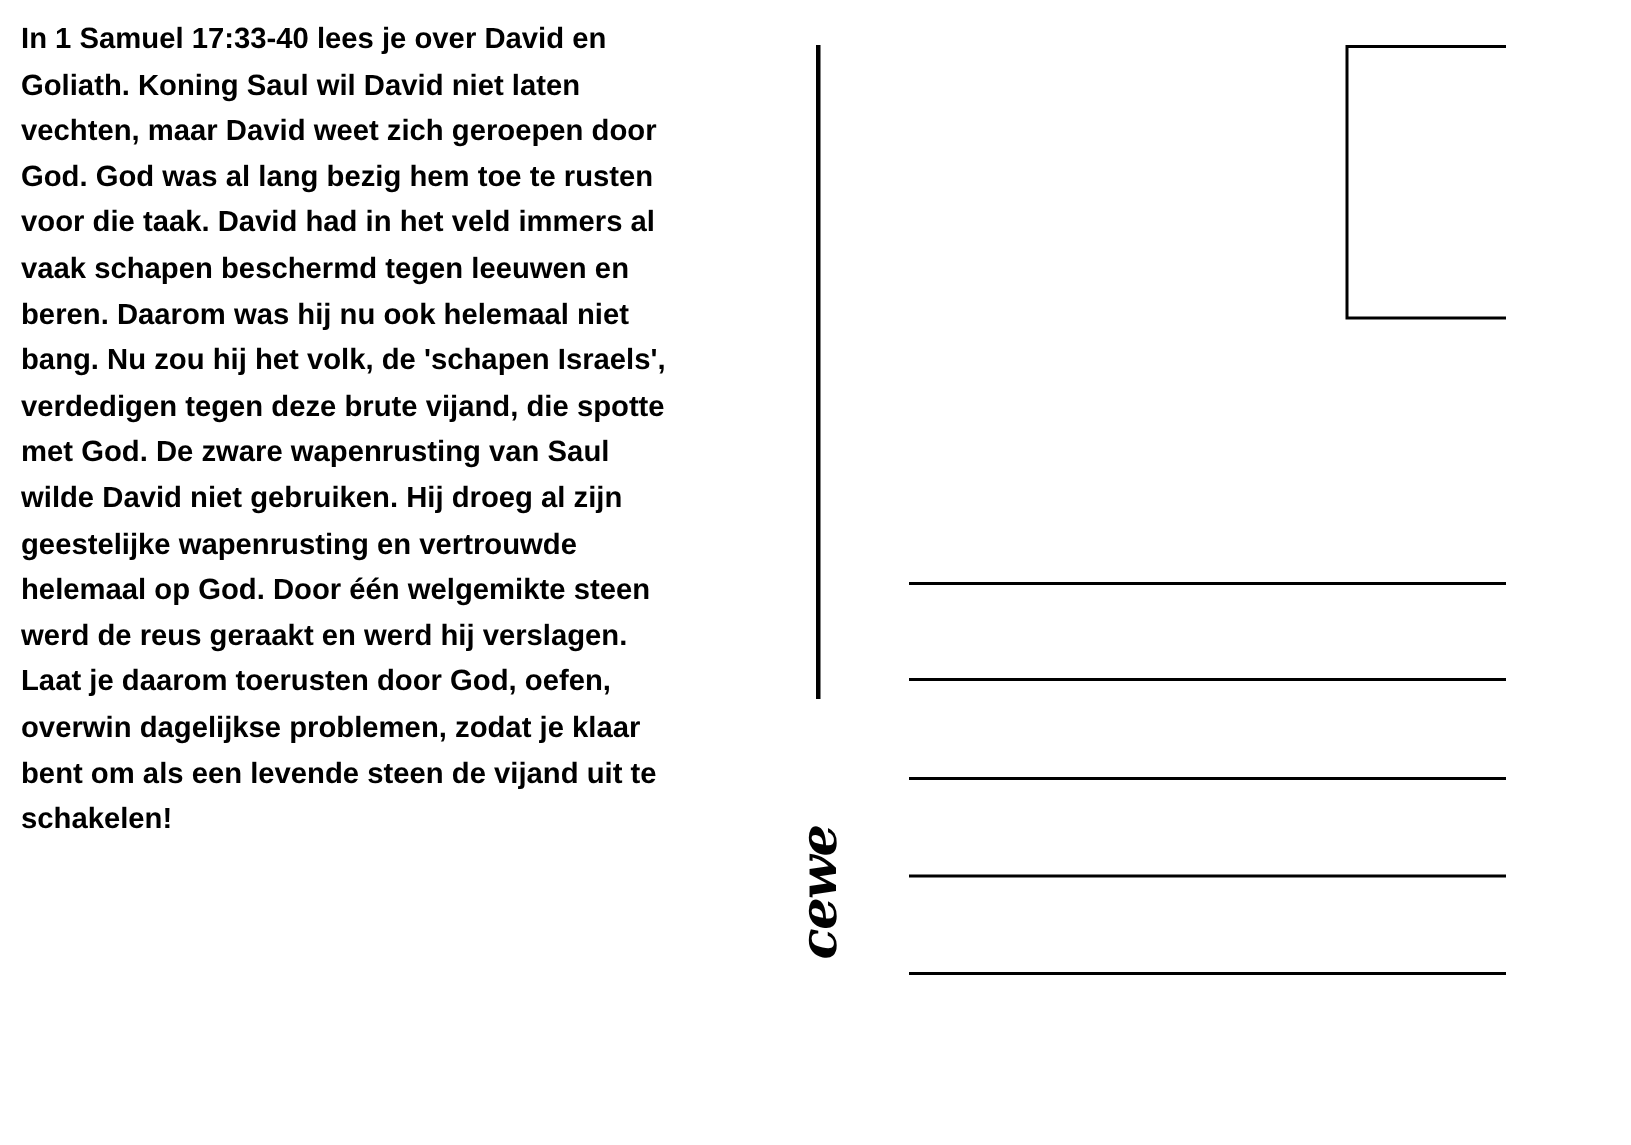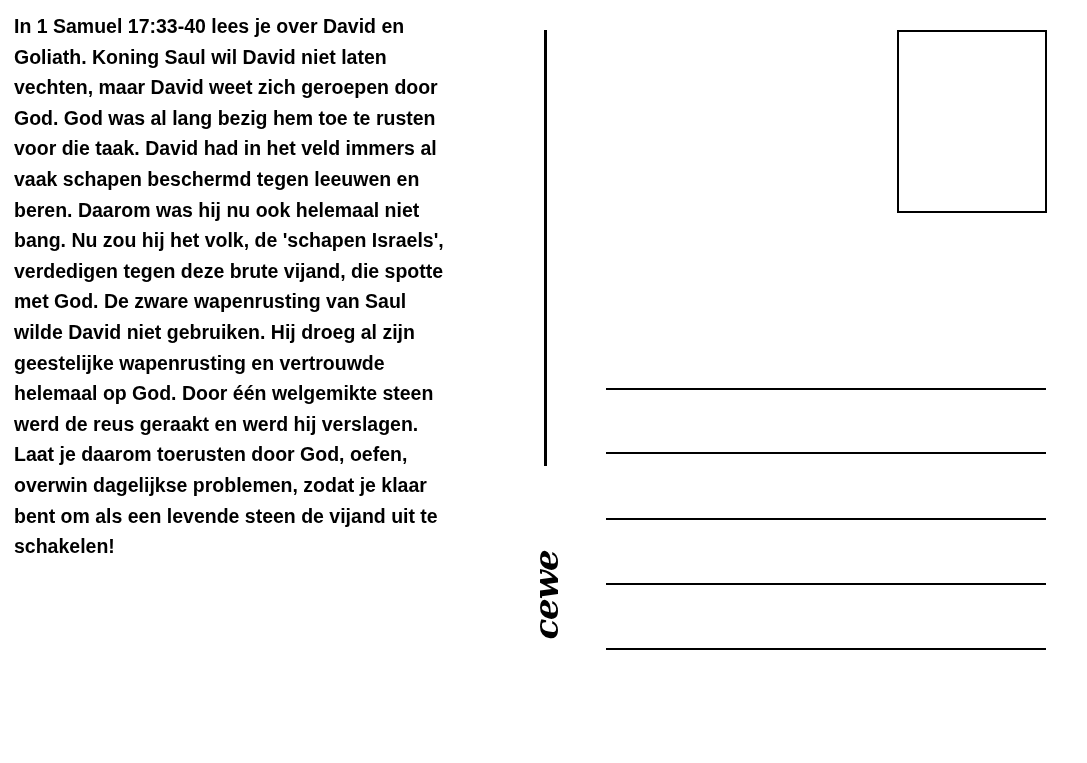--- a/index.html
+++ b/index.html
@@ -7,21 +7,20 @@
     padding: 0;
     background: #ffffff;
   }
   .postcard {
     position: relative;
     width: 1004px;
     height: 763px;
     background: #ffffff;
     overflow: hidden;
     font-family: "Liberation Sans", sans-serif;
-    padding-left: 44px;
   }
   .message {
     position: absolute;
     left: 14px;
     top: 11px;
     font-size: 19.5px;
     font-weight: 700;
     line-height: 30.6px;
     color: #000000;
     white-space: pre;

